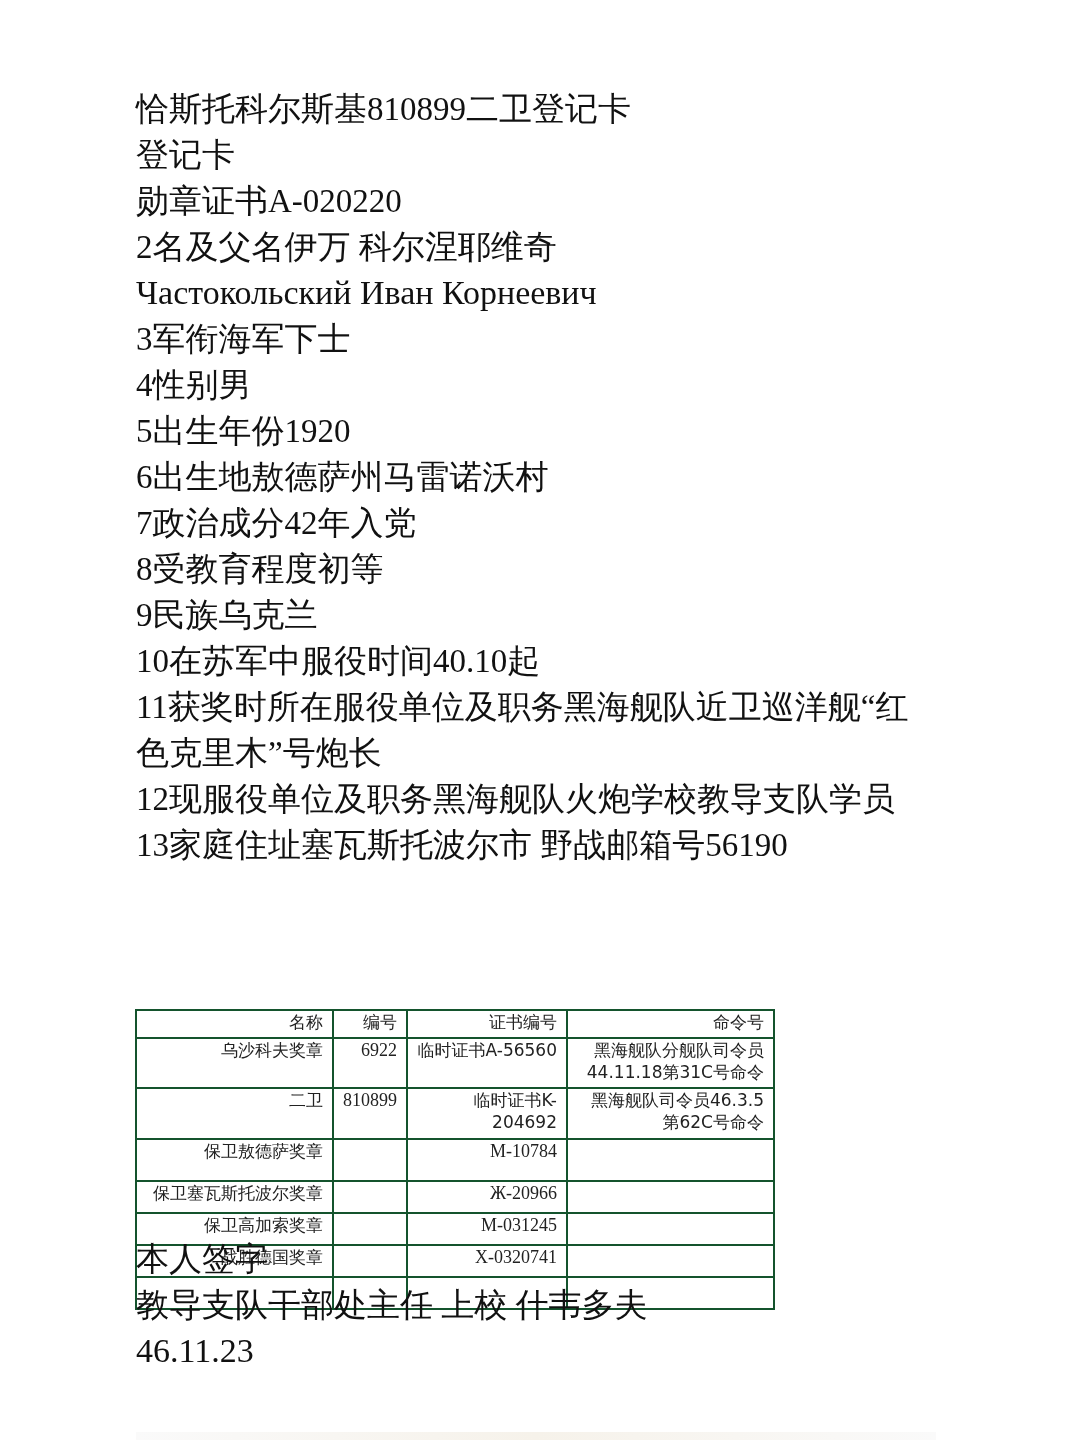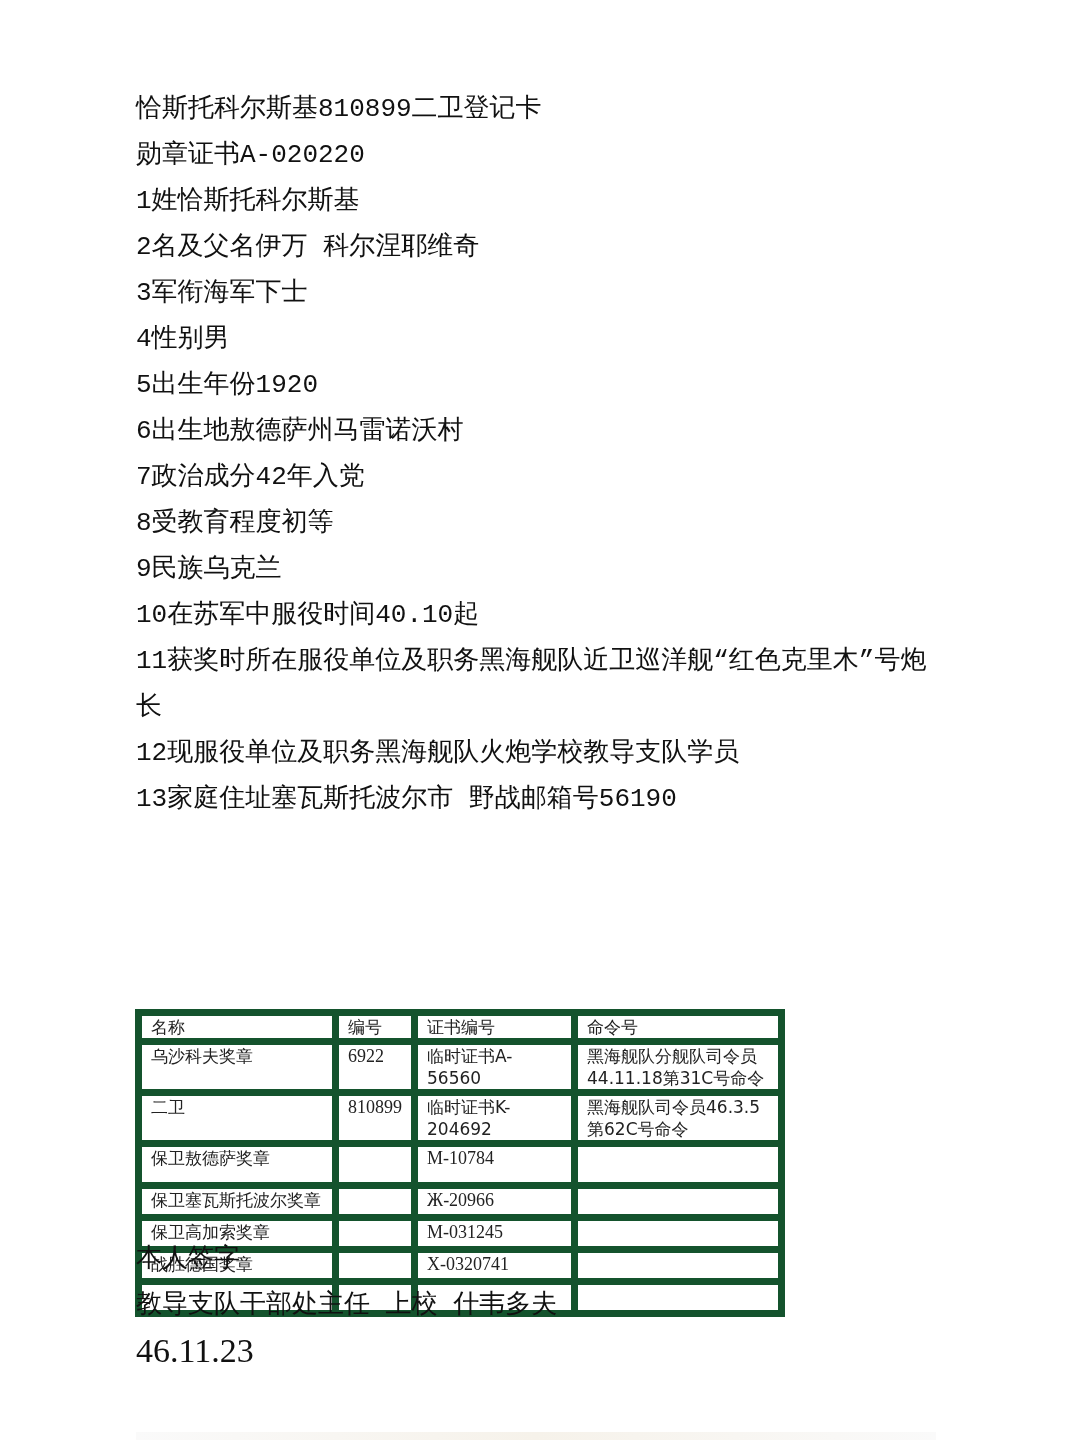--- a/index.html
+++ b/index.html
@@ -1,53 +1,55 @@
 <!DOCTYPE html>
 <html><head>
   <meta charset="utf-8">
   <style>
     html, body { margin: 0; padding: 0; background: #ffffff; }
     body { width: 1083px; height: 1440px; position: relative; overflow: hidden; color: #111; }
     .doc { position: absolute; left: 136px; top: 86px; width: 820px; }
     .line {
-      font-family: Liberation Mono, monospace;
-      font-size: 26px;
+      font-family: Liberation Serif, serif;
+      font-size: 33px;
       line-height: 46px;
       height: 46px;
       white-space: nowrap;
       letter-spacing: 0px;
     }
     .line.serif { font-family: "Liberation Serif", serif; font-size: 34px; }
     .line.wrap2 { height: auto; white-space: normal; width: 800px; }
     .tbl {
       position: absolute; left: 135px; top: 1009px;
       border-collapse: collapse;
       font-family: "DejaVu Sans", sans-serif;
       font-size: 17px;
       line-height: 22px;
     }
     .tbl td {
-      border: 7px solid #14532d;
+      border: 2px solid #14532d;
       padding: 0 9px;
       vertical-align: top;
       color: #222;
+      text-align: right;
     }
     .tbl .num { font-family: "Liberation Serif", serif; font-size: 18px; margin-left: 33px; }
     .footer { position: absolute; left: 136px; top: 1236px; }
     .fade-strip { position: absolute; left: 136px; top: 1432px; width: 800px; height: 8px;
       background: linear-gradient(to right, #fafafa, #f6f2ea, #fafafa); }
   </style>
 </head>
 <body>
 
 <div class="doc">
   <div class="line">恰斯托科尔斯基810899二卫登记卡</div>
+  <div class="line">登记卡</div>
   <div class="line">勋章证书A-020220</div>
-  <div class="line">1姓恰斯托科尔斯基</div>
   <div class="line">2名及父名伊万 科尔涅耶维奇</div>
+  <div class="line serif">Частокольский Иван Корнеевич</div>
   <div class="line">3军衔海军下士</div>
   <div class="line">4性别男</div>
   <div class="line">5出生年份1920</div>
   <div class="line">6出生地敖德萨州马雷诺沃村</div>
   <div class="line">7政治成分42年入党</div>
   <div class="line">8受教育程度初等</div>
   <div class="line">9民族乌克兰</div>
   <div class="line">10在苏军中服役时间40.10起</div>
   <div class="line wrap2">11获奖时所在服役单位及职务黑海舰队近卫巡洋舰“红色克里木”号炮长</div>
   <div class="line wrap2">12现服役单位及职务黑海舰队火炮学校教导支队学员</div>

